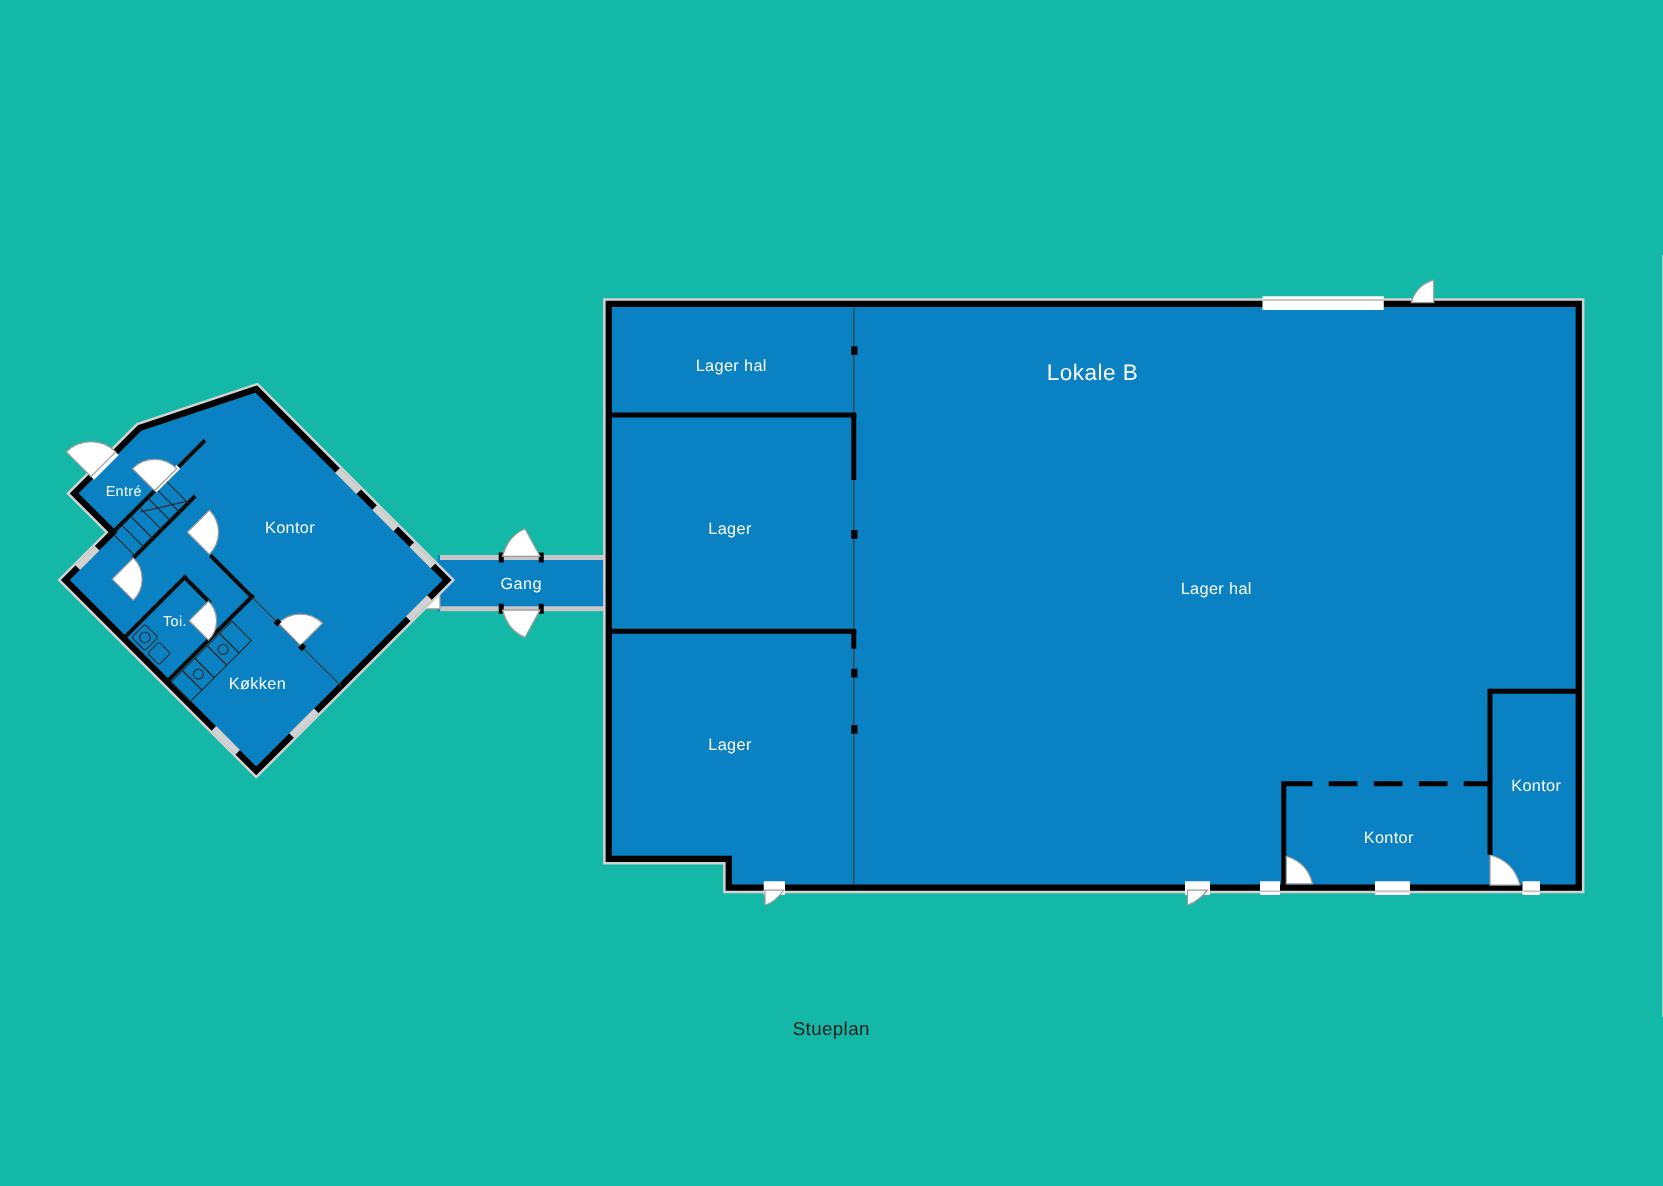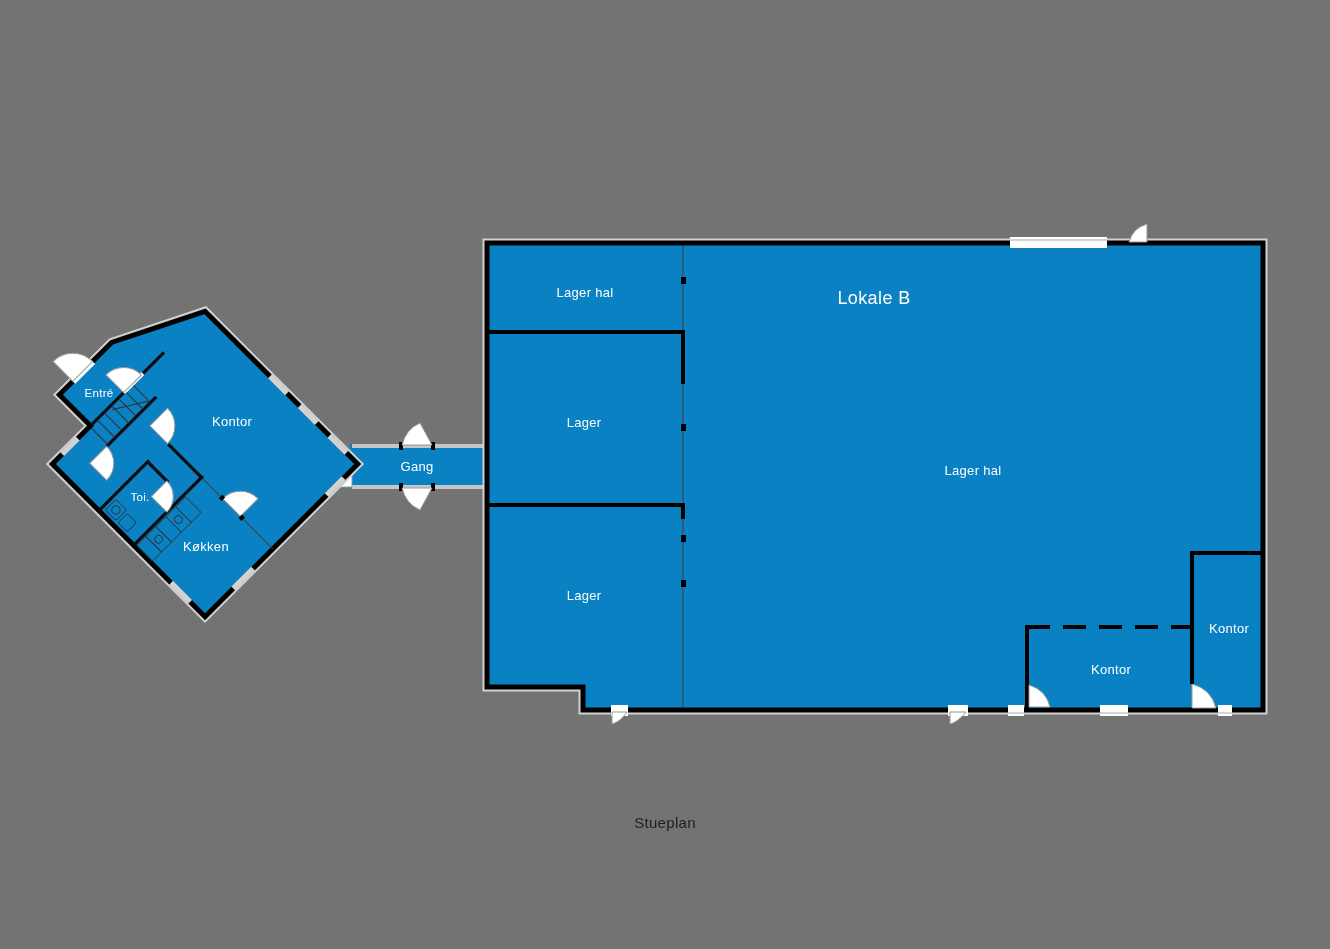--- a/index.html
+++ b/index.html
@@ -1,16 +1,16 @@
 <!DOCTYPE html>
 <html><head>
 <meta charset="utf-8">
 <style>
   html,body{margin:0;padding:0;background:#ffffff;}
-  .stage{position:relative;width:1330px;height:949px;background:#737373;overflow:hidden;
+  .stage{position:relative;width:1330px;height:949px;background:#14b8a6;overflow:hidden;
          font-family:"Liberation Sans", sans-serif;}
   svg{display:block}
   .room-label{fill:#ffffff;font-size:13px;letter-spacing:.3px;}
   .room-label.small{font-size:11.5px;}
   .room-label.big{font-size:18px;letter-spacing:.4px;}
   .caption{fill:#1f1f1f;font-size:15px;letter-spacing:.3px;}
   .halo{fill:none;stroke:#d2d2d2;stroke-width:9;}
   .shell{fill:#0981c3;stroke:#000000;stroke-width:5;stroke-linejoin:miter;}
   .wall{stroke:#000000;stroke-width:4;fill:none;}
   .wall-thin{stroke:#0c0c0c;stroke-width:3.2;fill:none;}

